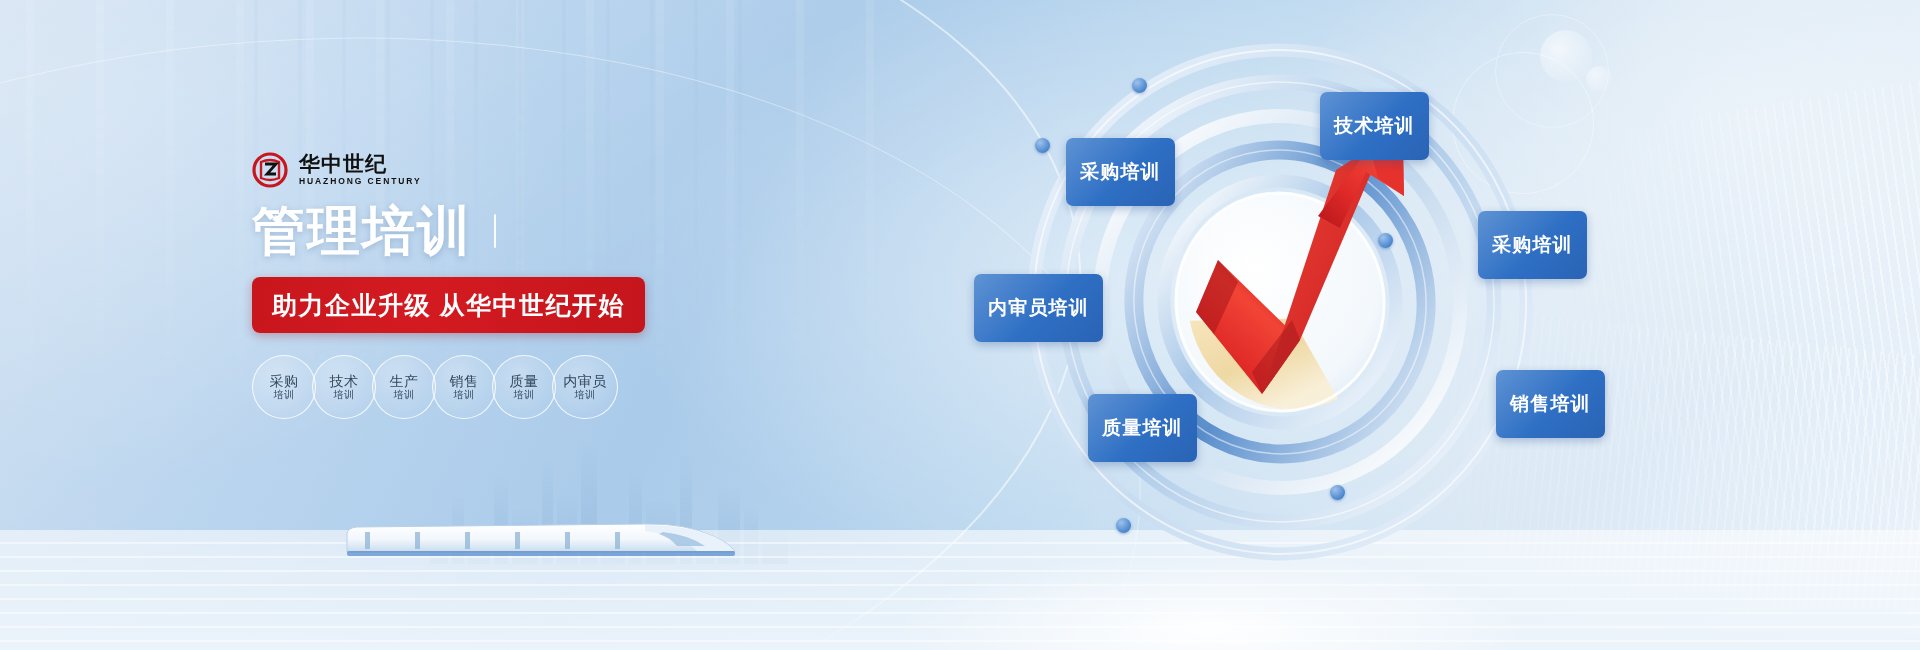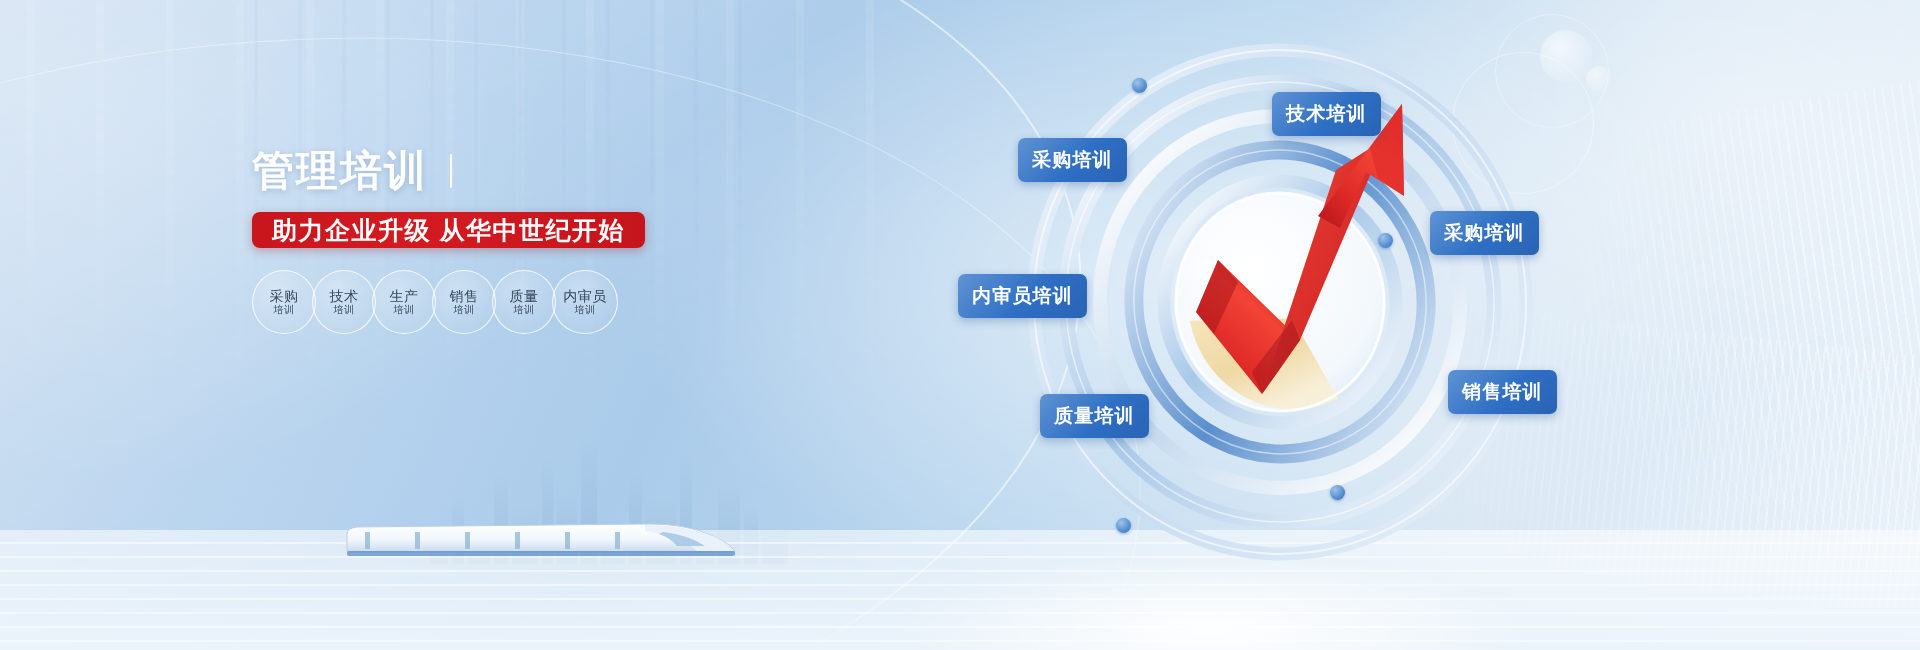--- a/index.html
+++ b/index.html
@@ -106,33 +106,33 @@
   .content{position:absolute;left:252px;top:150px;width:640px;}
 
   .logo-row{display:flex;align-items:center;gap:11px;height:40px;margin-bottom:14px;}
   .logo-mark{width:36px;height:36px;flex:none;}
   .logo-words{display:flex;flex-direction:column;justify-content:center;}
   .logo-cn{font-size:21px;font-weight:bold;color:#111;letter-spacing:1px;line-height:1.05;}
   .logo-en{font-size:8.5px;font-weight:bold;color:#111;letter-spacing:1.9px;line-height:1.3;margin-top:1px;}
 
   .headline{
     display:flex;align-items:center;gap:0px;
-    font-size:42px;font-weight:bold;color:#ffffff;line-height:1;
+    font-size:53px;font-weight:bold;color:#ffffff;line-height:1;
     letter-spacing:2px;
     text-shadow:0 2px 6px rgba(60,100,150,.28);
     margin-bottom:20px;
   }
   .headline .bar{
     display:inline-block;width:2px;height:34px;background:rgba(255,255,255,.92);
     margin:0 20px 0 22px;border-radius:1px;
   }
 
   .badge{
     display:inline-flex;align-items:center;justify-content:center;
-    height:36px;padding:0 20px;border-radius:8px;
+    height:56px;padding:0 20px;border-radius:8px;
     background:linear-gradient(100deg,#c8161d 0%,#d41a21 42%,#c5151c 100%);
     box-shadow:0 3px 10px rgba(150,20,25,.30);
     color:#fff;font-size:25px;font-weight:bold;letter-spacing:1.5px;
     margin-bottom:22px;
   }
 
   .circles{display:flex;align-items:center;}
   .circle{
     width:62px;height:62px;border-radius:50%;flex:none;
     border:1px solid rgba(255,255,255,.85);
@@ -144,24 +144,24 @@
   .circle span{display:block;white-space:nowrap;}
   .circle .l2{font-size:10px;}
   .circle.wide{width:64px;}
   .circle.wide span:first-child{font-size:14px;}
 
   
   .graphic{position:absolute;left:1000px;top:20px;width:560px;height:560px;}
 
   .tag{
     position:absolute;display:inline-flex;align-items:center;justify-content:center;
-    height:36px;padding:4px 14px;border-radius:7px;
+    height:36px;padding:16px 14px;border-radius:7px;
     background:linear-gradient(135deg,#5f93d4 0%,#2e6fc4 55%,#2a63b4 100%);
     box-shadow:0 3px 8px rgba(40,80,145,.32);
-    color:#fff;font-size:19px;font-weight:bold;letter-spacing:1.2px;white-space:nowrap;
+    color:#fff;font-size:19px;font-weight:bold;letter-spacing:1.2px;white-space:nowrap;margin-left:48px;
   }
   .dot{
     position:absolute;width:15px;height:15px;border-radius:50%;
     background:radial-gradient(circle at 34% 30%, #9dc2ea, #4a86cf 70%, #376fb8);
     box-shadow:0 1px 3px rgba(40,80,145,.4);
   }
 </style>
 </head>
 <body>
 
@@ -309,32 +309,45 @@
 
   <div class="tag" style="left:1272px;top:92px;">
       <span>技术培训</span>
     </div>
   <div class="tag" style="left:1018px;top:138px;">
       <span>采购培训</span>
     </div>
   <div class="tag" style="left:1430px;top:211px;">
       <span>采购培训</span>
     </div>
-  <div class="tag" style="left:958px;top:274px;">
+  <div class="tag" style="left:926px;top:274px;">
       <span>内审员培训</span>
     </div>
   <div class="tag" style="left:1448px;top:370px;">
       <span>销售培训</span>
     </div>
   <div class="tag" style="left:1040px;top:394px;">
       <span>质量培训</span>
     </div>
 
   <div class="content">
 
+    <div class="logo-row">
+      <div class="logo-mark">
+        <svg width="36" height="36" viewBox="0 0 36 36">
+          <circle cx="18" cy="18" r="16" fill="none" stroke="#c8161d" stroke-width="3.2"></circle>
+          <path d="M9 10 Q18 6 27 10 L27 26 Q18 30 9 26 Z" fill="none" stroke="#c8161d" stroke-width="2.4"></path>
+          <path d="M13 12 L24 12 L15 22 L24 22" fill="none" stroke="#111111" stroke-width="2.8" stroke-linejoin="miter"></path>
+        </svg>
+      </div>
+      <div class="logo-words">
+        <div class="logo-cn">华中世纪</div>
+        <div class="logo-en">HUAZHONG CENTURY</div>
+      </div>
+    </div>
 
     <div class="headline">
       <span>管理培训</span>
       <span class="bar"></span>
     </div>
 
     <div class="badge">
       <span>助力企业升级  从华中世纪开始</span>
     </div>
 

